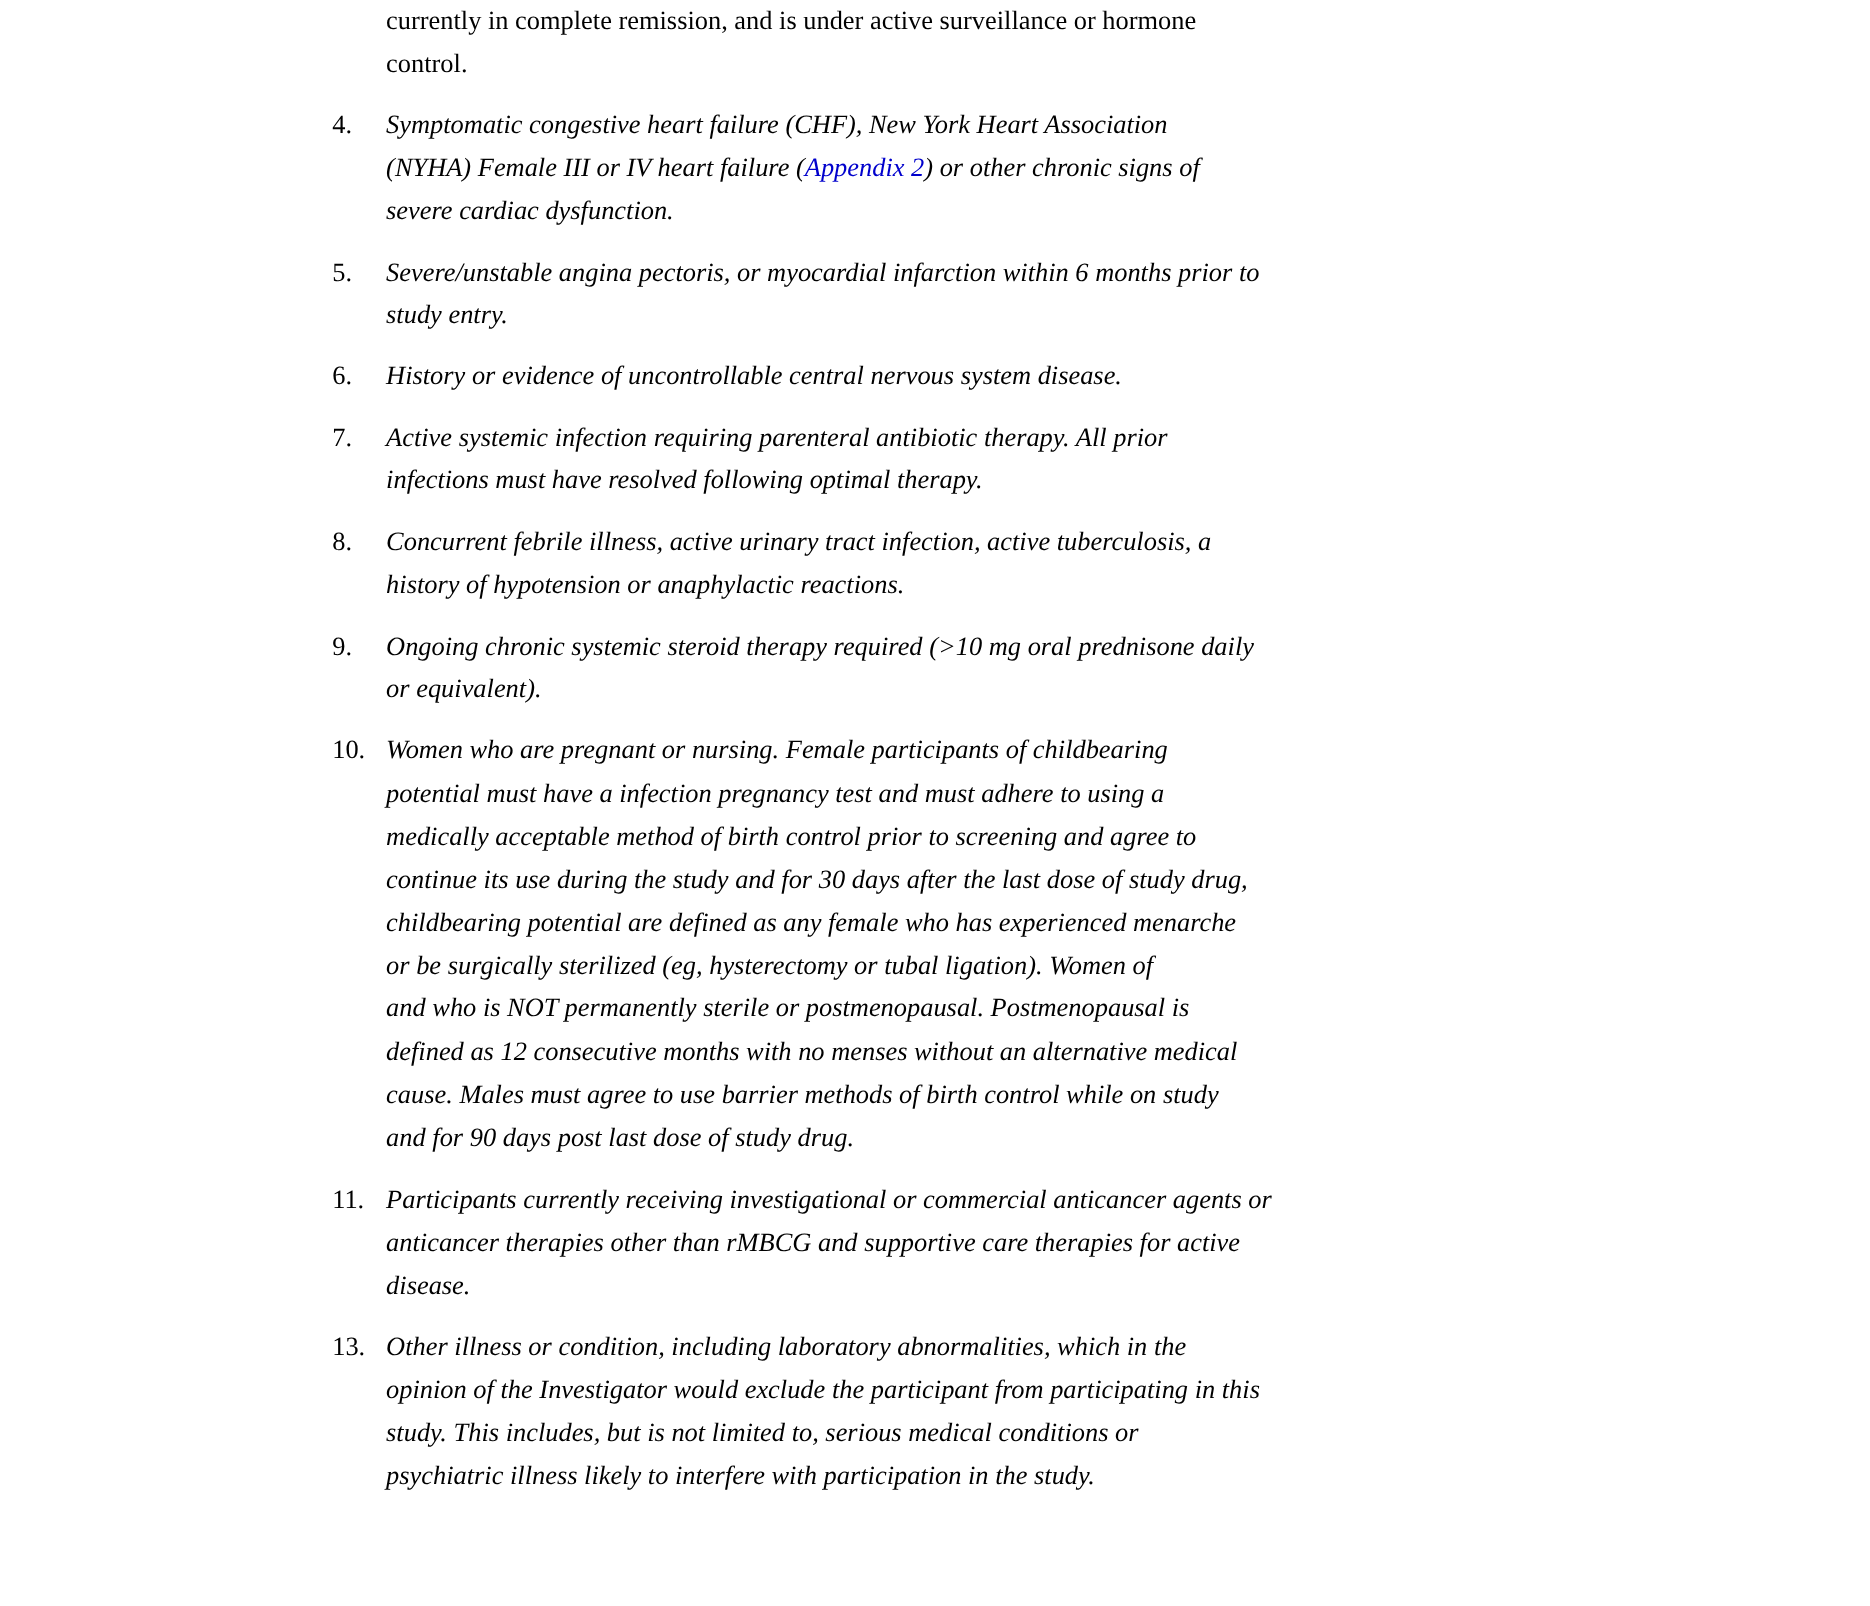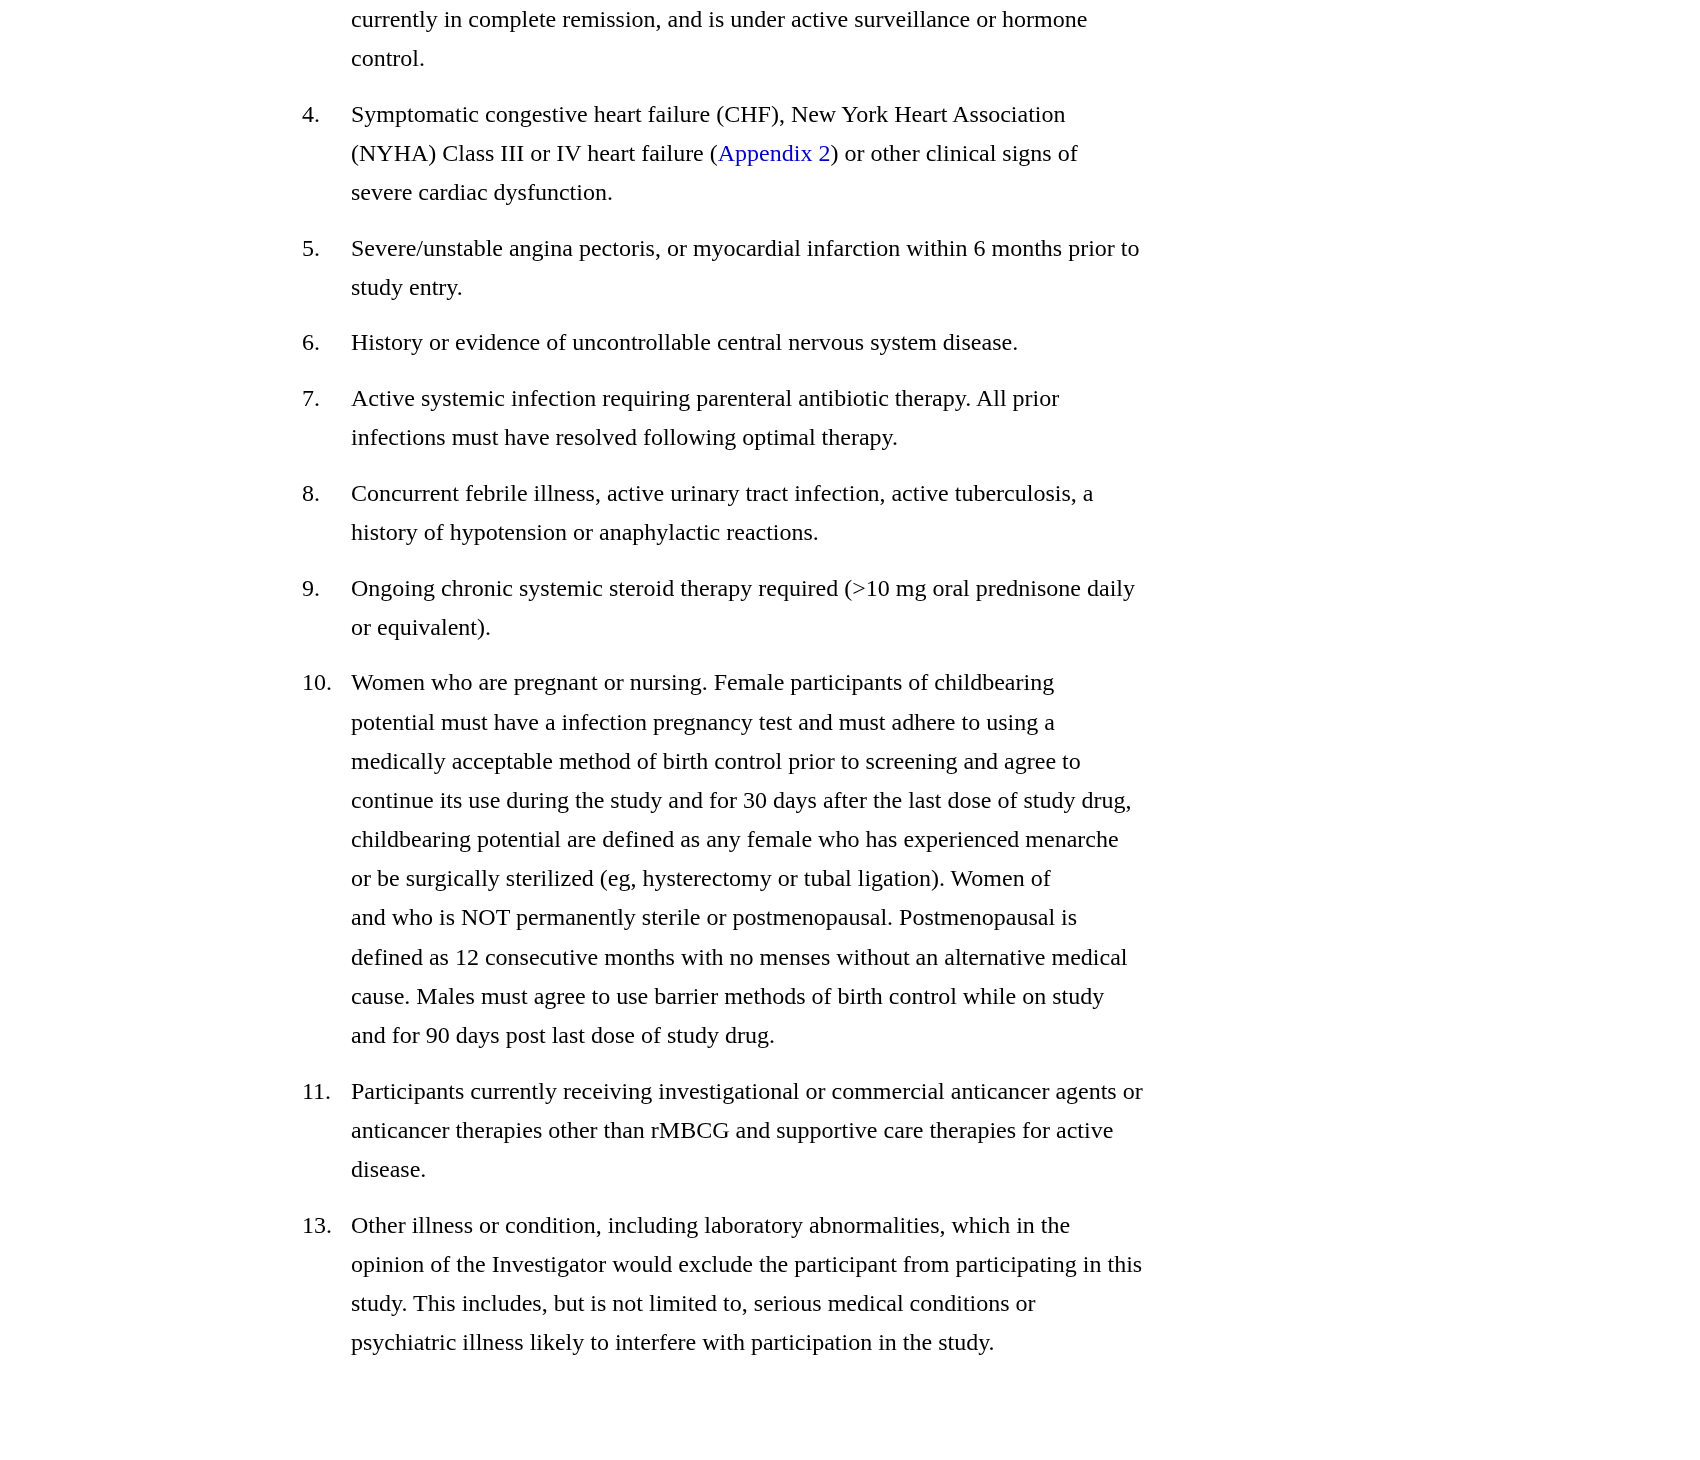--- a/index.html
+++ b/index.html
@@ -6,38 +6,38 @@
   body { width: 1700px; height: 1460px; overflow: hidden; position: relative; }
   .page {
     position: absolute; left: 0; top: 0; width: 1700px; height: 1460px;
     font-family: "Liberation Serif", "DejaVu Serif", serif;
     font-size: 24px; color: #000000;
   }
   .line { height: 39.2px; line-height: 39.2px; white-space: nowrap; }
   .cont { padding-left: 351px; }
   .item { position: relative; margin-top: 16.4px; }
   .num { position: absolute; left: 302px; top: 0; height: 39.2px; line-height: 39.2px; }
-  .item .line { padding-left: 351px; }
+  .item .line { padding-left: 351px; font-style: italic; }
   .link { color: #0000cc; text-decoration: none; cursor: pointer; }
 </style>
 </head>
 <body>
 
 <div class="page">
   <div>
     <div class="line cont">currently in complete remission, and is under active surveillance or hormone</div>
     <div class="line cont">control.</div>
   </div>
 
   <div id="list">
 
     <div class="item">
       <span class="num">4.</span>
       <div class="line">Symptomatic congestive heart failure (CHF), New York Heart Association</div>
-      <div class="line"><span>(NYHA) Class III or IV heart failure (</span><a class="link">Appendix 2</a><span>) or other clinical signs of</span></div>
+      <div class="line"><span>(NYHA) Female III or IV heart failure (</span><a class="link">Appendix 2</a><span>) or other chronic signs of</span></div>
       <div class="line">severe cardiac dysfunction.</div>
     </div>
 
     <div class="item">
       <span class="num">5.</span>
       <div class="line">Severe/unstable angina pectoris, or myocardial infarction within 6 months prior to</div>
       <div class="line">study entry.</div>
     </div>
 
     <div class="item">

